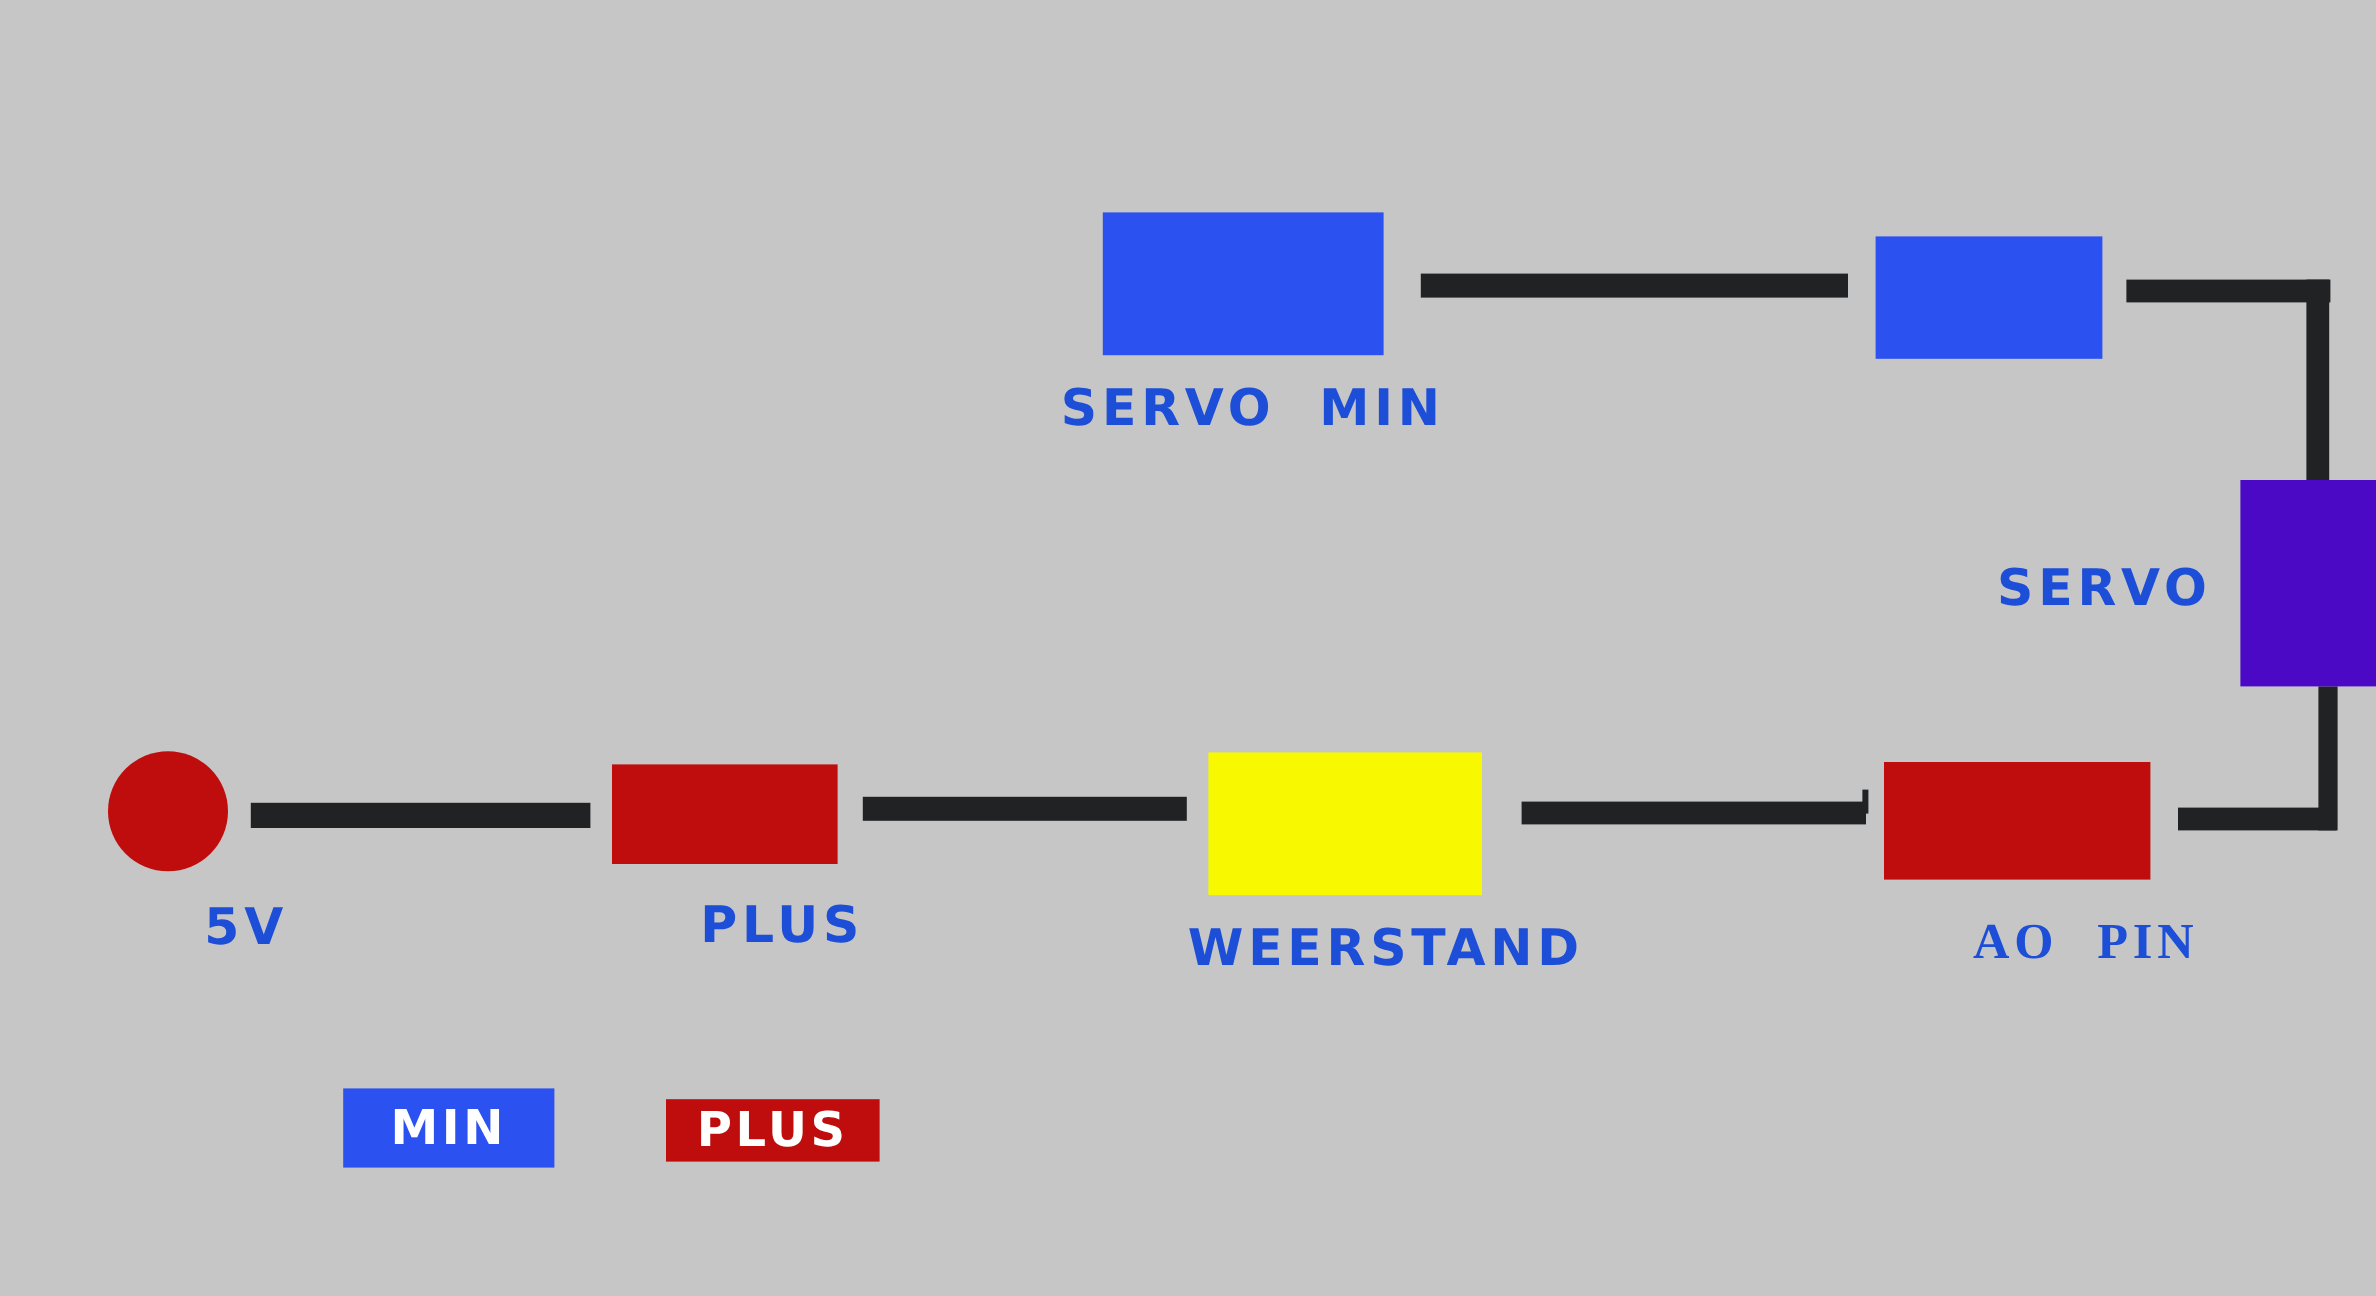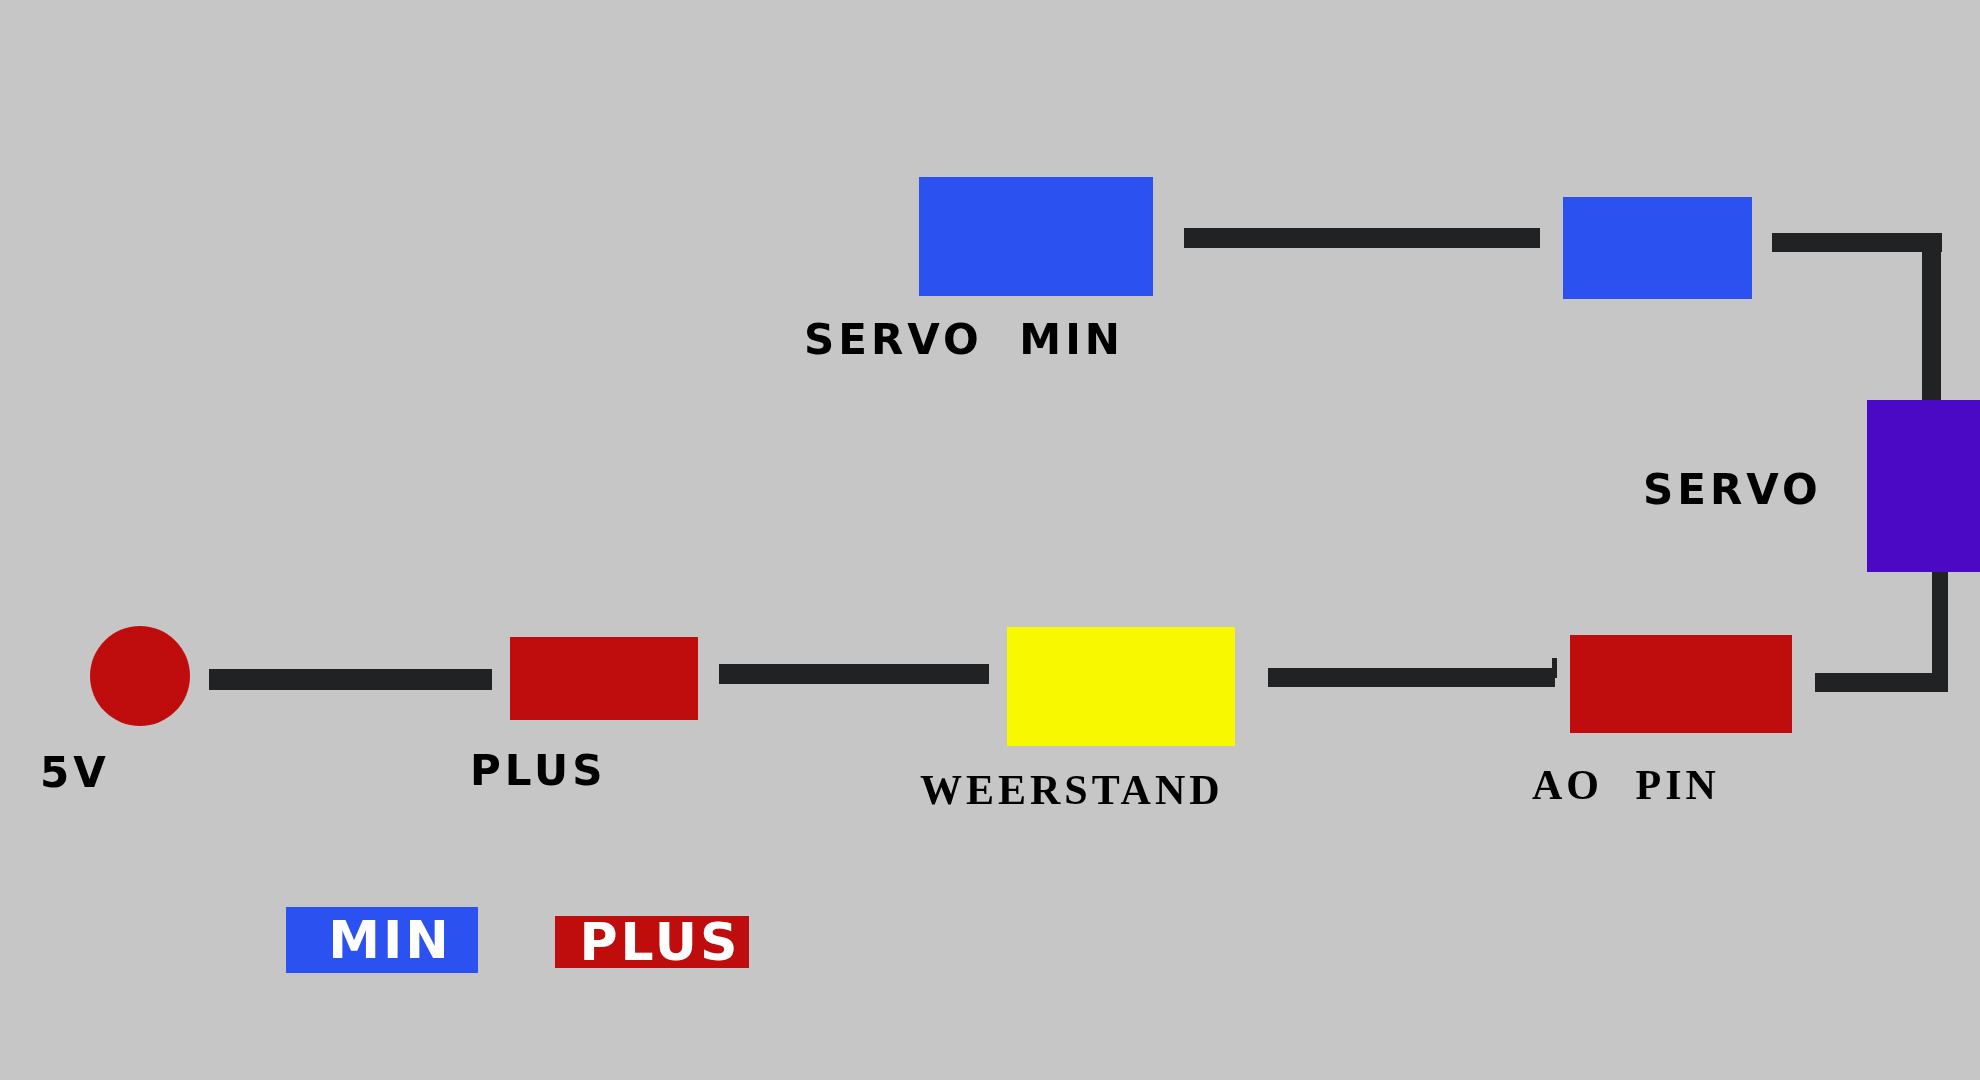--- a/index.html
+++ b/index.html
@@ -19,39 +19,38 @@
     position: absolute;
   }
   .circle {
     border-radius: 50%;
   }
   .wire {
     position: absolute;
   }
   .label {
     position: absolute;
-    color: #000000;
+    color: #1d4ed8;
     font-weight: bold;
     font-size: 42px;
     letter-spacing: 4px;
     word-spacing: 18px;
-    text-align: left;
+    text-align: right;
     white-space: nowrap;
     line-height: 50px;
   }
   .legend-box {
     position: absolute;
     display: flex;
     align-items: center;
     justify-content: center;
     color: #ffffff;
     font-weight: bold;
-    font-size: 52px;
+    font-size: 40px;
     letter-spacing: 3px;
-    padding-left: 16px;
   }
 </style>
 </head>
 <body>
 
 <div id="canvas" style="background-color: rgb(198, 198, 198);">
 
   <div class="wire" style="left: 1184px; top: 228px; width: 356px; height: 20px; background-color: rgb(32, 34, 36);"></div>
   <div class="wire" style="left: 1772px; top: 233px; width: 170px; height: 19px; background-color: rgb(32, 34, 36);"></div>
   <div class="wire" style="left: 1922px; top: 233px; width: 19px; height: 167px; background-color: rgb(32, 34, 36);"></div>
@@ -69,21 +68,21 @@
   <div class="block" style="left: 510px; top: 637px; width: 188px; height: 83px; background-color: rgb(191, 13, 13);"></div>
   <div class="block" style="left: 1007px; top: 627px; width: 228px; height: 119px; background-color: rgb(248, 248, 0);"></div>
   <div class="block" style="left: 1570px; top: 635px; width: 222px; height: 98px; background-color: rgb(191, 13, 13);"></div>
 
   <div class="label" style="left:804px; top:315px; width:400px;">SERVO MIN</div>
   <div class="label" style="left:1643px; top:465px; width:200px;">SERVO</div>
   <div class="label" style="left:40px; top:748px; width:200px;">5V</div>
   <div class="label" style="left:470px; top:746px; width:250px;">
     <div>PLUS</div>
   </div>
-  <div class="label" style="left:920px; top:765px; width:400px;font-family:Liberation Serif, serif;">WEERSTAND</div>
+  <div class="label" style="left:920px; top:765px; width:400px;">WEERSTAND</div>
   <div class="label" style="left:1532px; top:760px; width:300px;font-family:Liberation Serif, serif;">AO PIN</div>
 
   <div class="legend-box" style="left: 286px; top: 907px; width: 176px; height: 66px; background-color: rgb(43, 81, 240);">
     <span>MIN</span>
   </div>
   <div class="legend-box" style="left: 555px; top: 916px; width: 178px; height: 52px; background-color: rgb(191, 13, 13);">
     <span>PLUS</span>
   </div>
 
 </div>

